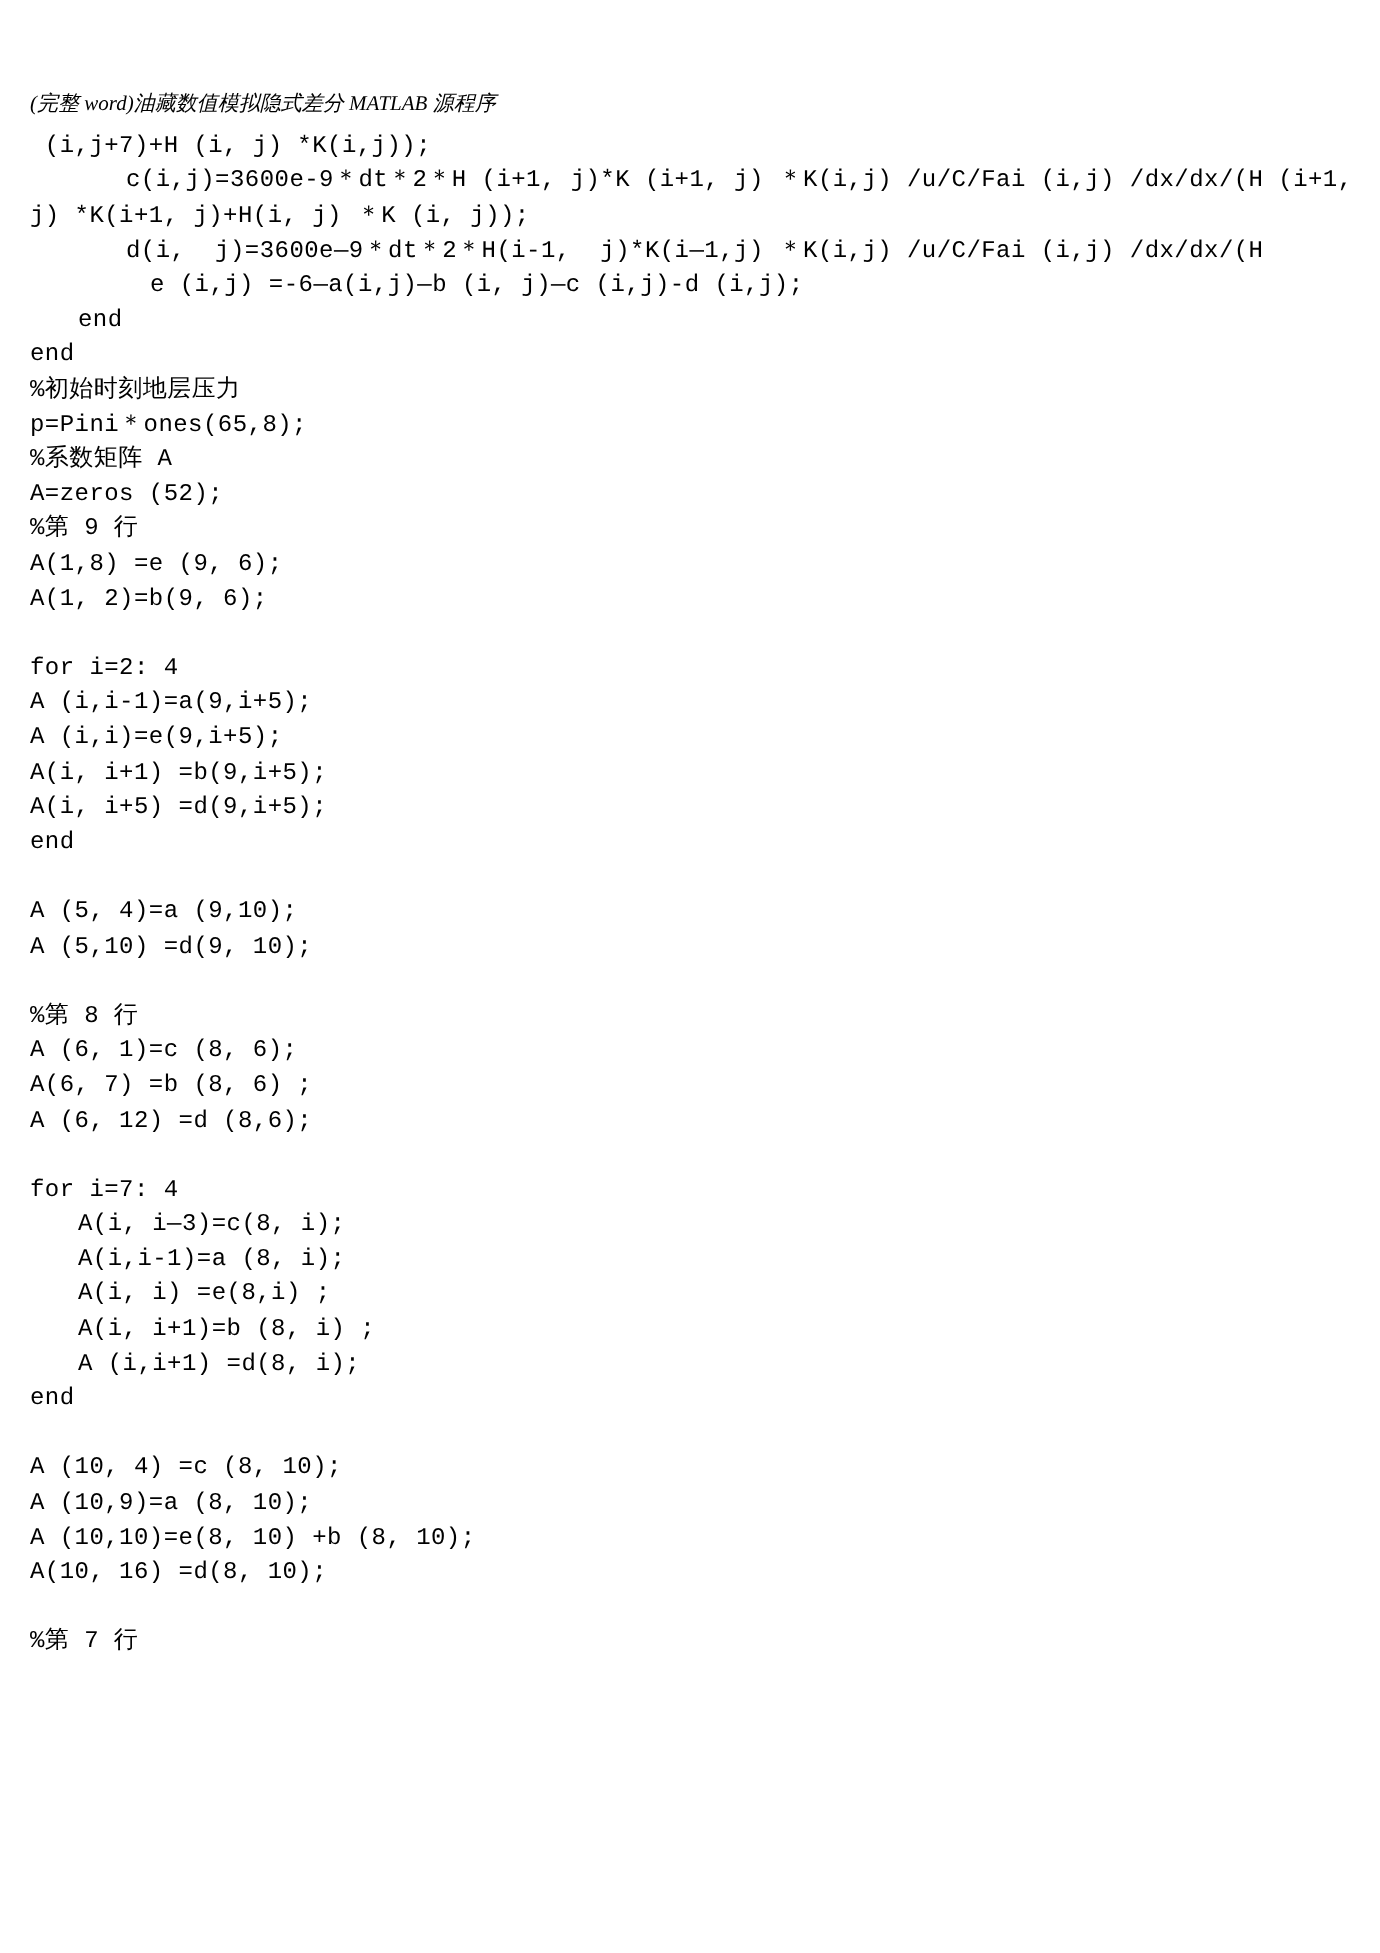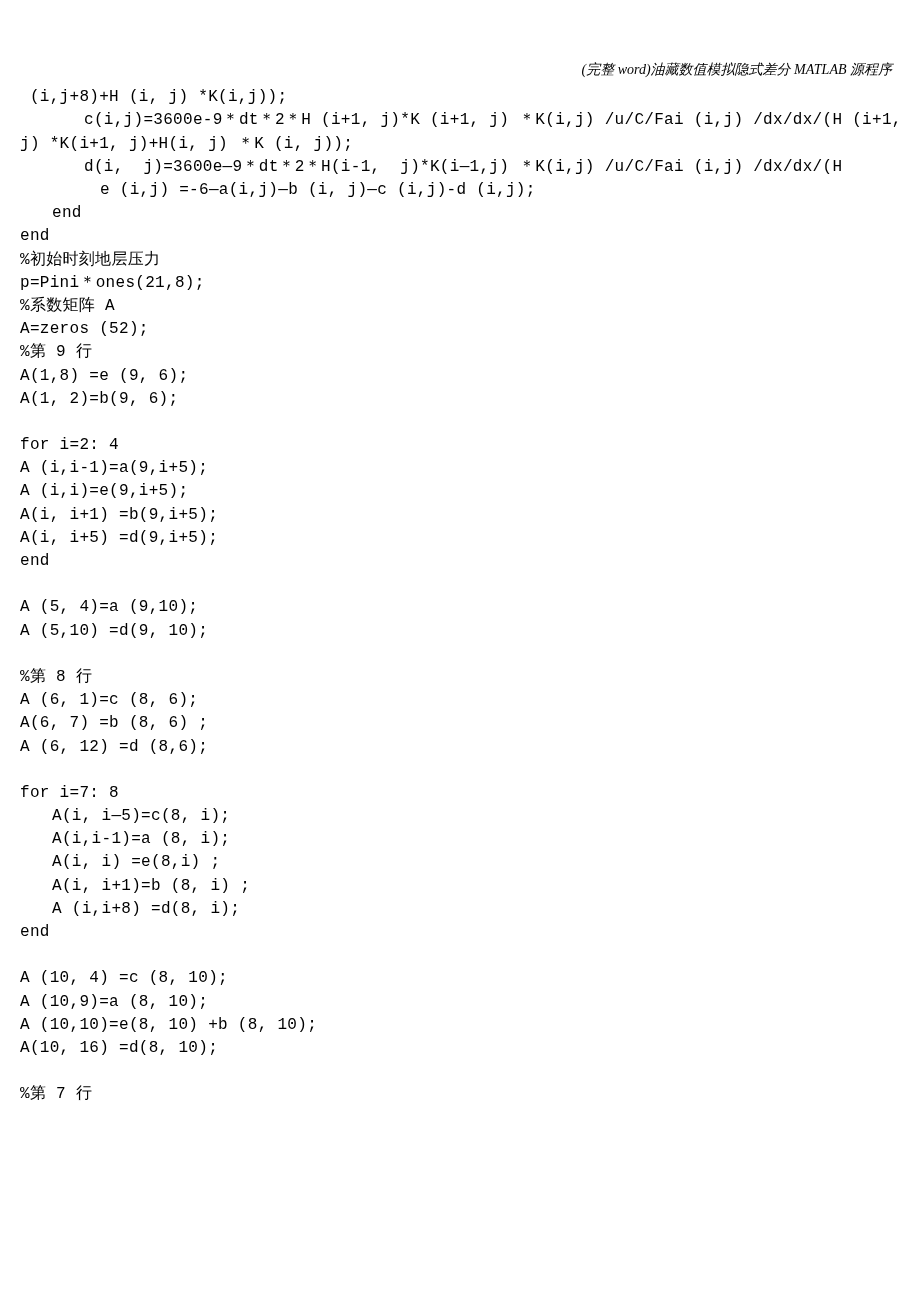--- a/index.html
+++ b/index.html
@@ -9,21 +9,20 @@
       font-family: "Courier New", monospace;
       font-size: 16px;
       line-height: 1.45;
       color: #000000;
       width: 920px;
     }
     .page {
       padding: 60px 20px 40px 20px;
     }
     .header {
-      text-align: right;
       font-family: "SimSun", serif;
       font-style: italic;
       font-size: 14px;
       margin-bottom: 6px;
       padding-right: 8px;
     }
     .code-line {
       white-space: pre;
       font-family: "Courier New", monospace;
       letter-spacing: 0.3px;
@@ -32,29 +31,29 @@
     .indent2 { padding-left: 64px; }
     .indent3 { padding-left: 80px; }
     .blank { height: 1.45em; }
   </style>
 </head>
 <body>
 
 <div class="page">
   <div class="header">(完整 word)油藏数值模拟隐式差分 MATLAB 源程序</div>
   <div id="code-body">
-      <div class="code-line "> (i,j+8)+H (i, j) *K(i,j));</div>
+      <div class="code-line "> (i,j+7)+H (i, j) *K(i,j));</div>
       <div class="code-line indent2">c(i,j)=3600e-9＊dt＊2＊H (i+1, j)*K (i+1, j) ＊K(i,j) /u/C/Fai (i,j) /dx/dx/(H (i+1,</div>
       <div class="code-line ">j) *K(i+1, j)+H(i, j) ＊K (i, j));</div>
       <div class="code-line indent2">d(i,  j)=3600e—9＊dt＊2＊H(i-1,  j)*K(i—1,j) ＊K(i,j) /u/C/Fai (i,j) /dx/dx/(H</div>
       <div class="code-line indent3">e (i,j) =-6—a(i,j)—b (i, j)—c (i,j)-d (i,j);</div>
       <div class="code-line indent1">end</div>
       <div class="code-line ">end</div>
       <div class="code-line ">%初始时刻地层压力</div>
-      <div class="code-line ">p=Pini＊ones(21,8);</div>
+      <div class="code-line ">p=Pini＊ones(65,8);</div>
       <div class="code-line ">%系数矩阵 A</div>
       <div class="code-line ">A=zeros (52);</div>
       <div class="code-line ">%第 9 行</div>
       <div class="code-line ">A(1,8) =e (9, 6);</div>
       <div class="code-line ">A(1, 2)=b(9, 6);</div>
       <div class="blank"></div>
       <div class="code-line ">for i=2: 4</div>
       <div class="code-line ">A (i,i-1)=a(9,i+5);</div>
       <div class="code-line ">A (i,i)=e(9,i+5);</div>
       <div class="code-line ">A(i, i+1) =b(9,i+5);</div>
@@ -62,26 +61,26 @@
       <div class="code-line ">end</div>
       <div class="blank"></div>
       <div class="code-line ">A (5, 4)=a (9,10);</div>
       <div class="code-line ">A (5,10) =d(9, 10);</div>
       <div class="blank"></div>
       <div class="code-line ">%第 8 行</div>
       <div class="code-line ">A (6, 1)=c (8, 6);</div>
       <div class="code-line ">A(6, 7) =b (8, 6) ;</div>
       <div class="code-line ">A (6, 12) =d (8,6);</div>
       <div class="blank"></div>
-      <div class="code-line ">for i=7: 8</div>
-      <div class="code-line indent1">A(i, i—5)=c(8, i);</div>
+      <div class="code-line ">for i=7: 4</div>
+      <div class="code-line indent1">A(i, i—3)=c(8, i);</div>
       <div class="code-line indent1">A(i,i-1)=a (8, i);</div>
       <div class="code-line indent1">A(i, i) =e(8,i) ;</div>
       <div class="code-line indent1">A(i, i+1)=b (8, i) ;</div>
-      <div class="code-line indent1">A (i,i+8) =d(8, i);</div>
+      <div class="code-line indent1">A (i,i+1) =d(8, i);</div>
       <div class="code-line ">end</div>
       <div class="blank"></div>
       <div class="code-line ">A (10, 4) =c (8, 10);</div>
       <div class="code-line ">A (10,9)=a (8, 10);</div>
       <div class="code-line ">A (10,10)=e(8, 10) +b (8, 10);</div>
       <div class="code-line ">A(10, 16) =d(8, 10);</div>
       <div class="blank"></div>
       <div class="code-line ">%第 7 行</div>
     </div>
 </div>

